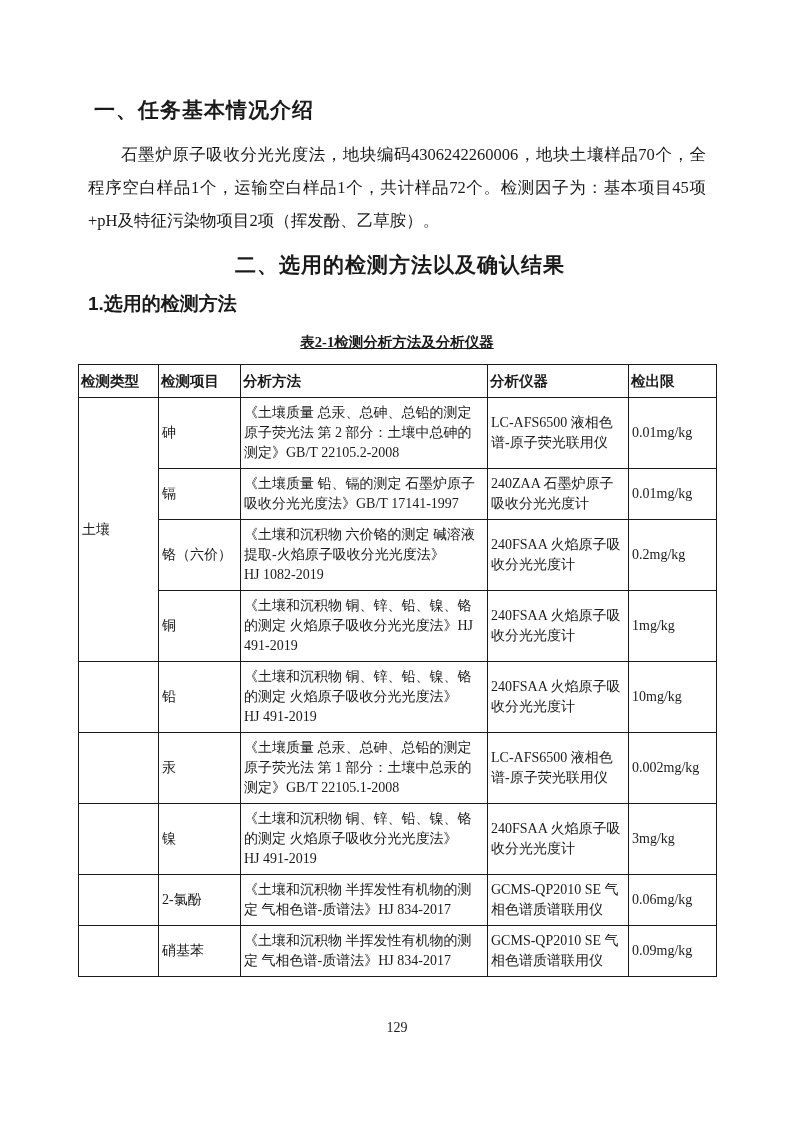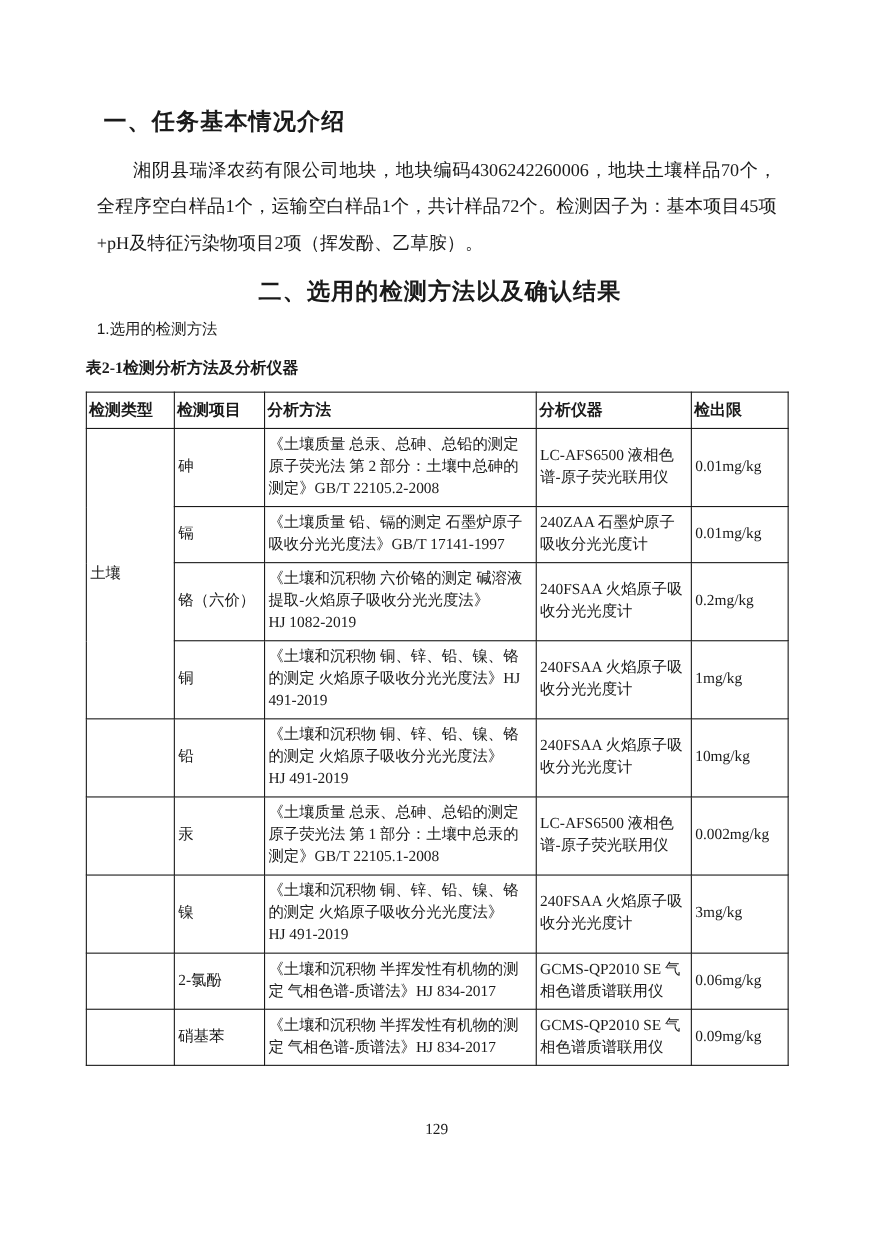--- a/index.html
+++ b/index.html
@@ -27,39 +27,40 @@
   }
   .h2-major {
     font-size: 21px;
     font-weight: bold;
     letter-spacing: 1px;
     margin: 14px 0 12px 6px;
     font-family: "Liberation Sans", "DejaVu Sans", sans-serif;
     text-align: center;
   }
   .h-sub {
-    font-size: 14px;
-    font-weight: normal;
+    font-size: 19px;
+    font-weight: bold;
     margin: 0 0 10px 0;
     font-family: "Liberation Sans", "DejaVu Sans", sans-serif;
   }
   .para {
     font-size: 16.5px;
     line-height: 33px;
     text-align: justify;
     text-indent: 2em;
     margin-bottom: 6px;
   }
   .table-caption {
     font-size: 14.5px;
     font-weight: bold;
-    text-align: left;
+    text-align: center;
     margin: 16px 0 12px 0;
     width: 638px;
     margin-left: -10px;
+    text-decoration: underline;
   }
   table.methods {
     border-collapse: collapse;
     table-layout: fixed;
     width: 638px;
     margin-left: -10px;
   }
   table.methods th, table.methods td {
     border: 1.4px solid #1a1a1a;
     text-align: left;
@@ -82,21 +83,21 @@
     text-align: center;
     font-size: 14px;
   }
 </style>
 </head>
 <body>
 
 <div class="page">
 
   <div class="h-major">一、任务基本情况介绍</div>
-  <p class="para">湘阴县瑞泽农药有限公司地块，地块编码4306242260006，地块土壤样品70个，全程序空白样品1个，运输空白样品1个，共计样品72个。检测因子为：基本项目45项+pH及特征污染物项目2项（挥发酚、乙草胺）。</p>
+  <p class="para">石墨炉原子吸收分光光度法，地块编码4306242260006，地块土壤样品70个，全程序空白样品1个，运输空白样品1个，共计样品72个。检测因子为：基本项目45项+pH及特征污染物项目2项（挥发酚、乙草胺）。</p>
 
   <div class="h2-major">二、选用的检测方法以及确认结果</div>
   <div class="h-sub">1.选用的检测方法</div>
 
   <div class="table-caption">表2-1检测分析方法及分析仪器</div>
 
   <table class="methods">
     <colgroup>
       <col style="width:80px">
       <col style="width:82px">

